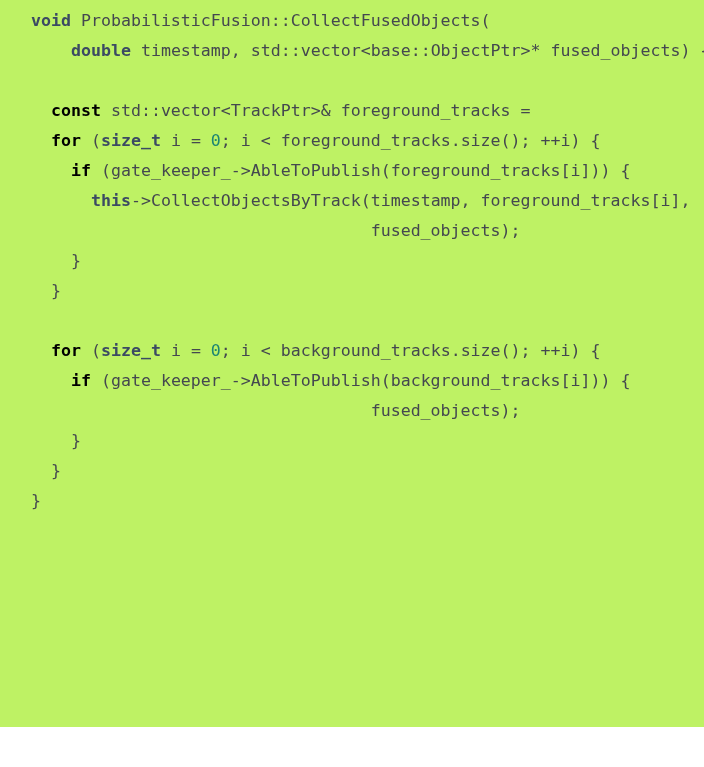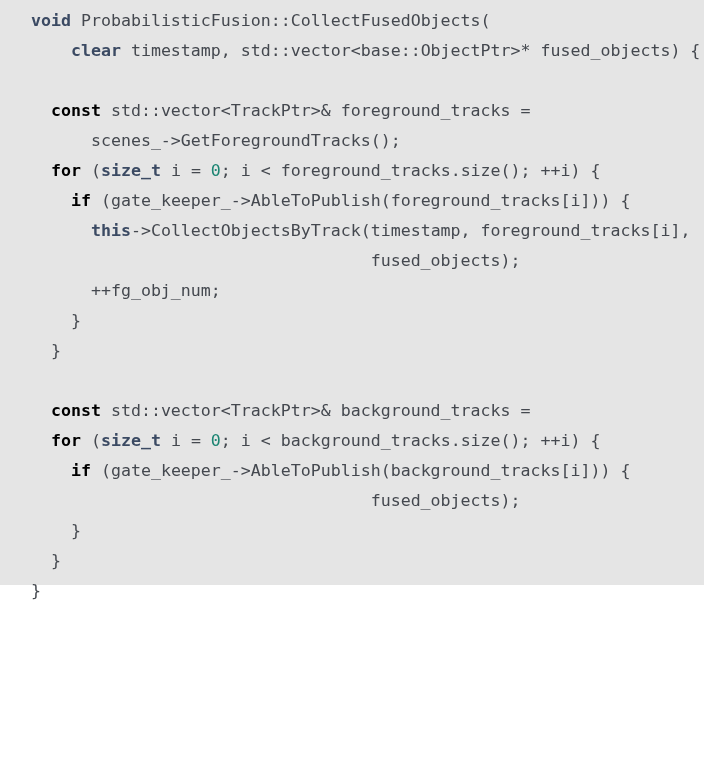--- a/index.html
+++ b/index.html
@@ -10,23 +10,23 @@
   }
   body {
     width: 704px;
     height: 767px;
     overflow: hidden;
     font-family: "DejaVu Sans Mono", "Liberation Mono", monospace;
   }
   #code-block {
     box-sizing: border-box;
     width: 704px;
-    height: 585px;
+    height: 727px;
     padding: 6px 0 0 0;
-    background: #e5e5e5;
+    background: #bef264;
   }
   .code-line {
     height: 30px;
     line-height: 30px;
     font-size: 16.6px;
     white-space: pre;
     padding-left: 31px;
     letter-spacing: 0px;
     color: #44484f;
   }
@@ -40,32 +40,29 @@
   .t-plain    { color: #44484f; font-weight: normal; }
   .t-type     { color: #3b4a63; font-weight: bold; }
   .t-keyword  { color: #000000; font-weight: bold; }
   .t-number   { color: #1c8573; font-weight: normal; }
 </style>
 </head>
 <body>
 
 <div id="code-block">
     <div class="code-line"><span class="tok t-type">void</span><span class="tok t-plain"> ProbabilisticFusion::CollectFusedObjects(</span></div>
-    <div class="code-line"><span class="tok t-plain">    </span><span class="tok t-type">clear</span><span class="tok t-plain"> timestamp, std::vector&lt;base::ObjectPtr&gt;* fused_objects) {</span></div>
+    <div class="code-line"><span class="tok t-plain">    </span><span class="tok t-type">double</span><span class="tok t-plain"> timestamp, std::vector&lt;base::ObjectPtr&gt;* fused_objects) {</span></div>
     <div class="code-line blank"></div>
     <div class="code-line"><span class="tok t-plain">  </span><span class="tok t-keyword">const</span><span class="tok t-plain"> std::vector&lt;TrackPtr&gt;&amp; foreground_tracks =</span></div>
-    <div class="code-line"><span class="tok t-plain">      scenes_-&gt;GetForegroundTracks();</span></div>
     <div class="code-line"><span class="tok t-plain">  </span><span class="tok t-keyword">for</span><span class="tok t-plain"> (</span><span class="tok t-type">size_t</span><span class="tok t-plain"> i = </span><span class="tok t-number">0</span><span class="tok t-plain">; i &lt; foreground_tracks.size(); ++i) {</span></div>
     <div class="code-line"><span class="tok t-plain">    </span><span class="tok t-keyword">if</span><span class="tok t-plain"> (gate_keeper_-&gt;AbleToPublish(foreground_tracks[i])) {</span></div>
     <div class="code-line"><span class="tok t-plain">      </span><span class="tok t-type">this</span><span class="tok t-plain">-&gt;CollectObjectsByTrack(timestamp, foreground_tracks[i],</span></div>
     <div class="code-line"><span class="tok t-plain">                                  fused_objects);</span></div>
-    <div class="code-line"><span class="tok t-plain">      ++fg_obj_num;</span></div>
     <div class="code-line"><span class="tok t-plain">    }</span></div>
     <div class="code-line"><span class="tok t-plain">  }</span></div>
     <div class="code-line blank"></div>
-    <div class="code-line"><span class="tok t-plain">  </span><span class="tok t-keyword">const</span><span class="tok t-plain"> std::vector&lt;TrackPtr&gt;&amp; background_tracks =</span></div>
     <div class="code-line"><span class="tok t-plain">  </span><span class="tok t-keyword">for</span><span class="tok t-plain"> (</span><span class="tok t-type">size_t</span><span class="tok t-plain"> i = </span><span class="tok t-number">0</span><span class="tok t-plain">; i &lt; background_tracks.size(); ++i) {</span></div>
     <div class="code-line"><span class="tok t-plain">    </span><span class="tok t-keyword">if</span><span class="tok t-plain"> (gate_keeper_-&gt;AbleToPublish(background_tracks[i])) {</span></div>
     <div class="code-line"><span class="tok t-plain">                                  fused_objects);</span></div>
     <div class="code-line"><span class="tok t-plain">    }</span></div>
     <div class="code-line"><span class="tok t-plain">  }</span></div>
     <div class="code-line"><span class="tok t-plain">}</span></div>
   </div>
 
 </body></html>

